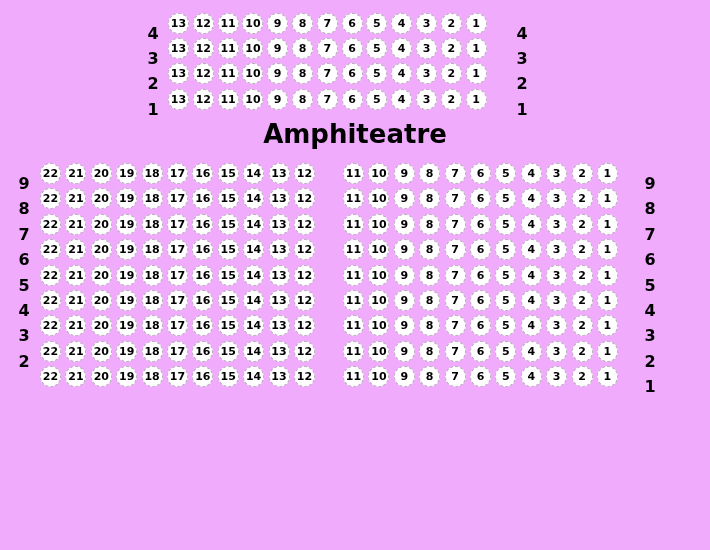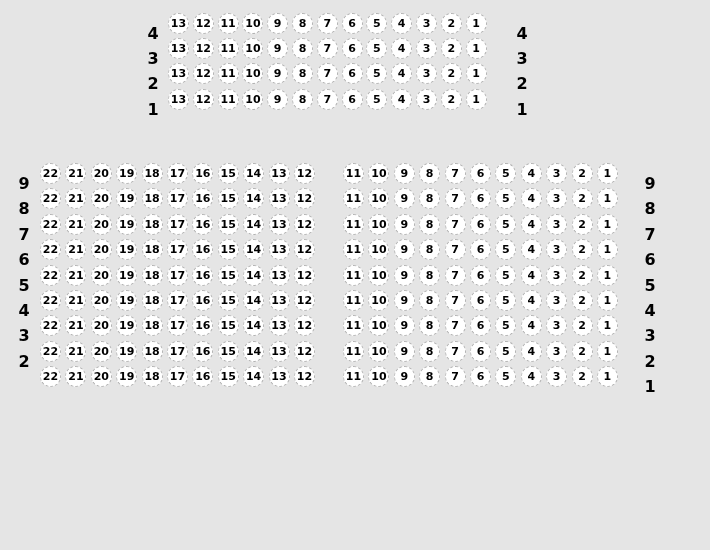--- a/index.html
+++ b/index.html
@@ -1,21 +1,21 @@
 <!DOCTYPE html>
 <html><head>
 <meta charset="utf-8">
 <style>
   * { margin: 0; padding: 0; box-sizing: border-box; }
   html, body { background: #ffffff; }
   #stage {
     position: relative;
     width: 710px;
     height: 550px;
-    background: #e5e5e5;
+    background: #f0abfc;
     overflow: hidden;
     font-family: "DejaVu Sans", sans-serif;
     color: #000000;
   }
   .seat-row { position: absolute; display: flex; }
   .seat {
     flex: 0 0 21px;
     width: 21px; height: 21px;
     border: 1px dashed #b3b3b3;
     border-radius: 50%;
@@ -110,20 +110,21 @@
         <span class="seat">6</span>
         <span class="seat">5</span>
         <span class="seat">4</span>
         <span class="seat">3</span>
         <span class="seat">2</span>
         <span class="seat">1</span>
       </div>
       <div class="row-label" style="left: 145px; top: 102.6px;">1</div>
       <div class="row-label" style="left: 514px; top: 102.6px;">1</div>
     </div>
+  <div id="amphitheatre-title" class="section-title">Amphiteatre</div>
 
   <div id="parterre-section">
       <div class="seat-row" style="left: 40px; top: 163px; gap: 4.4px;">
         <span class="seat">22</span>
         <span class="seat">21</span>
         <span class="seat">20</span>
         <span class="seat">19</span>
         <span class="seat">18</span>
         <span class="seat">17</span>
         <span class="seat">16</span>

